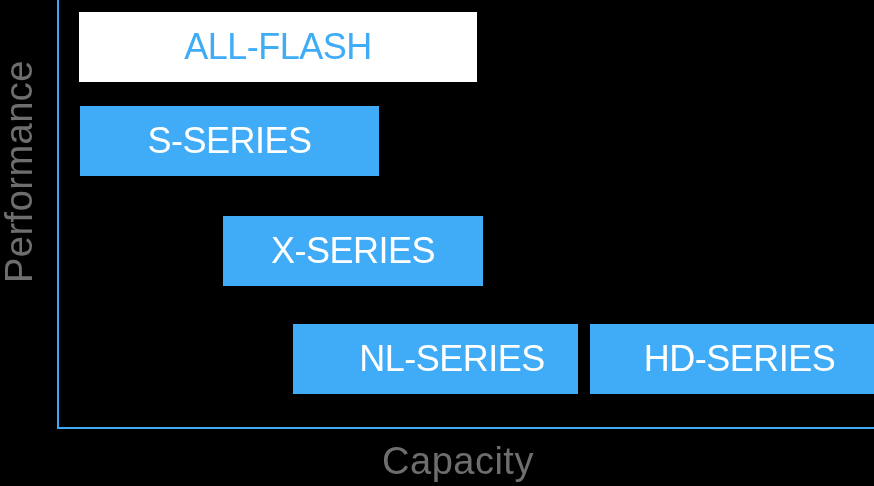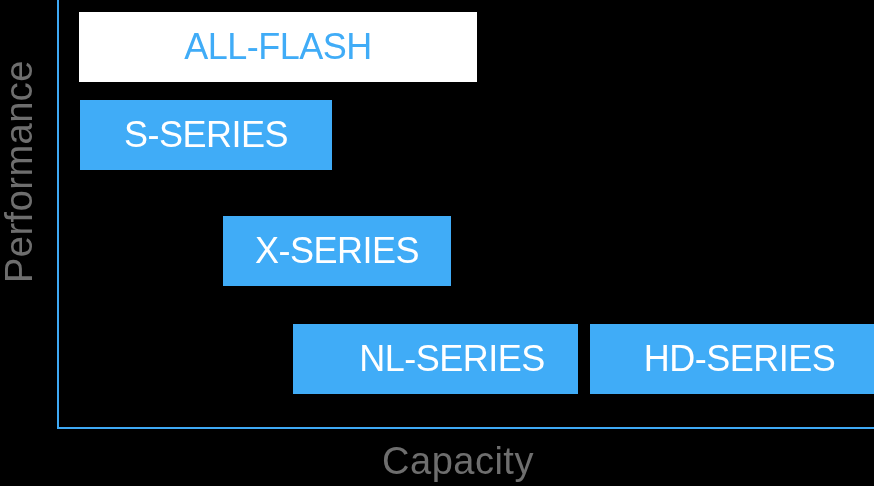--- a/index.html
+++ b/index.html
@@ -15,17 +15,17 @@
 <body>
 
 <div>
   <div class="axis-y"></div>
   <div class="axis-x"></div>
 
   <div class="ylabel">Performance</div>
   <div class="xlabel">Capacity</div>
 
   <div class="box hl" style="left:79px; top:12px; width:398px;">ALL-FLASH</div>
-  <div class="box" style="left:80px; top:100px; width:252px;">S-SERIES</div>
-  <div class="box" style="left:223px; top:216px; width:228px;">X-SERIES</div>
+  <div class="box" style="left:80px; top:106px; width:299px;">S-SERIES</div>
+  <div class="box" style="left:223px; top:216px; width:260px;">X-SERIES</div>
   <div class="box" style="left:293px; top:324px; width:252px;padding-left:33px;">NL-SERIES</div>
   <div class="box" style="left:590px; top:324px; width:299px;">HD-SERIES</div>
 </div>
 
 </body></html>

